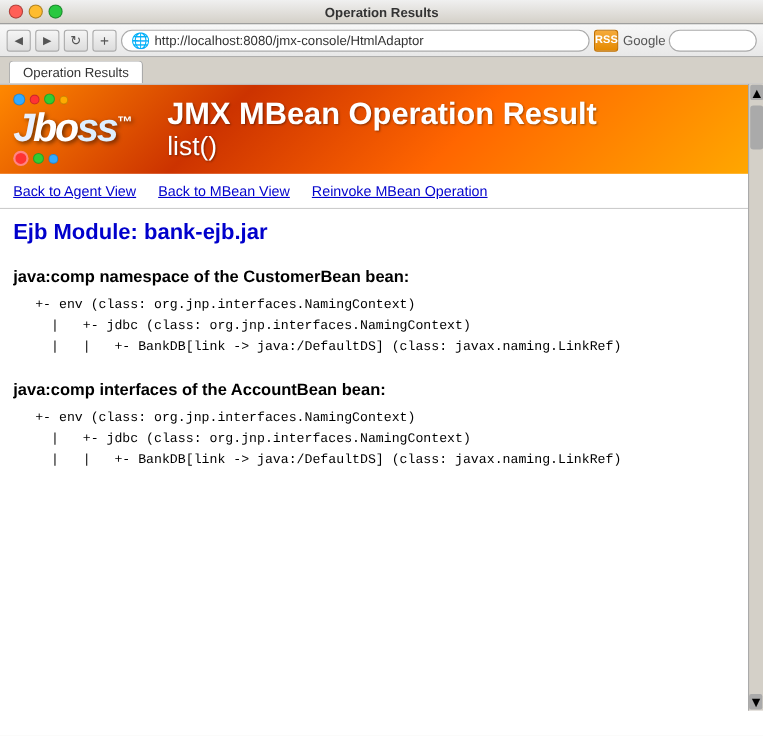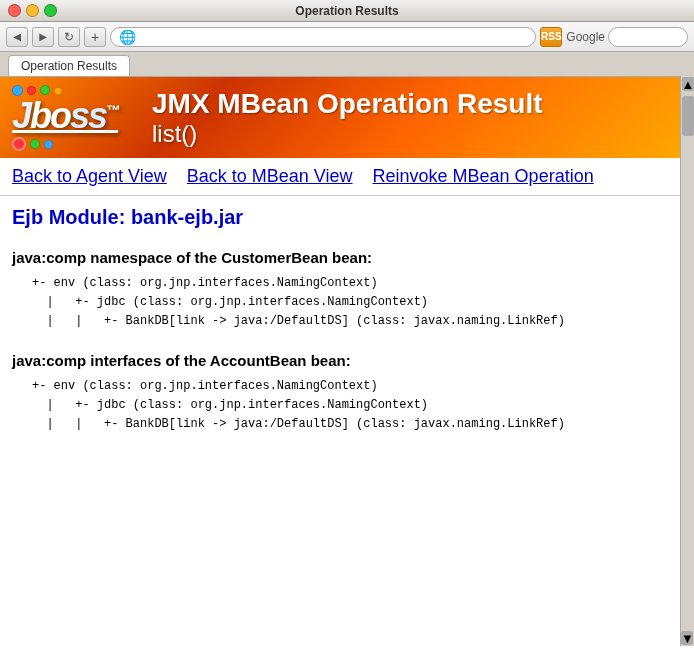--- a/index.html
+++ b/index.html
@@ -205,21 +205,21 @@
     
     .nav-links {
       display: flex;
       gap: 20px;
       padding: 8px 12px;
       border-bottom: 1px solid #ccc;
     }
     .nav-link {
       color: #0000cc;
       text-decoration: underline;
-      font-size: 18px;
+      font-size: 13px;
       cursor: pointer;
     }
 
     
     .content {
       padding: 10px 12px;
     }
     .module-title {
       font-size: 20px;
       font-weight: bold;
@@ -264,20 +264,21 @@
   <span class="title-bar-title">Operation Results</span>
 </div>
 
 <div class="nav-bar">
   <div class="nav-btn" style="font-size:10px;">◀</div>
   <div class="nav-btn" style="font-size:10px;">▶</div>
   <div class="nav-reload">↻</div>
   <div class="nav-plus">+</div>
   <div class="address-bar">
     <span class="address-icon">🌐</span>
+    <span>http://localhost:8080/jmx-console/HtmlAdaptor</span>
   </div>
   <div class="rss-btn">RSS</div>
   <div class="search-area">
     <span class="search-label">Google</span>
     <input class="search-input" type="text" style="">
   </div>
 </div>
 
 <div class="tab-bar">
   <div class="tab">
@@ -289,21 +290,21 @@
 
   <div class="jboss-header">
     <div class="jboss-logo">
 
       <div style="display:flex; gap:4px; margin-bottom:2px;">
         <div style="width:11px;height:11px;border-radius:50%;background:#33aaff;border:1px solid rgba(0,0,0,0.2);"></div>
         <div style="width:9px;height:9px;border-radius:50%;background:#ff3333;border:1px solid rgba(0,0,0,0.2);margin-top:1px;"></div>
         <div style="width:10px;height:10px;border-radius:50%;background:#33cc33;border:1px solid rgba(0,0,0,0.2);"></div>
         <div style="width:8px;height:8px;border-radius:50%;background:#ffaa00;border:1px solid rgba(0,0,0,0.2);margin-top:2px;"></div>
       </div>
-      <div style="font-size:36px;font-weight:900;color:white;font-style:italic;font-family:'Arial Black',Arial,sans-serif;text-shadow:2px 2px 4px rgba(0,0,0,0.5);letter-spacing:-2px;line-height:1;text-decoration:underline;">
+      <div style="font-size:36px;font-weight:900;color:white;font-style:italic;font-family:'Arial Black',Arial,sans-serif;text-shadow:2px 2px 4px rgba(0,0,0,0.5);letter-spacing:-2px;line-height:1;">
         <span style="color:#e8f0ff;">J</span><span style="color:white;">bo</span><span style="color:#ddeeff;">ss</span><span style="font-size:14px;vertical-align:super;color:white;">™</span>
       </div>
 
       <div style="display:flex; gap:4px; margin-top:3px;">
         <div style="width:14px;height:14px;border-radius:50%;background:#ff3333;border:2px solid rgba(255,255,255,0.4);"></div>
         <div style="width:10px;height:10px;border-radius:50%;background:#33cc33;border:1px solid rgba(0,0,0,0.2);margin-top:2px;"></div>
         <div style="width:9px;height:9px;border-radius:50%;background:#33aaff;border:1px solid rgba(0,0,0,0.2);margin-top:3px;"></div>
       </div>
     </div>
     <div class="jmx-title-area">

